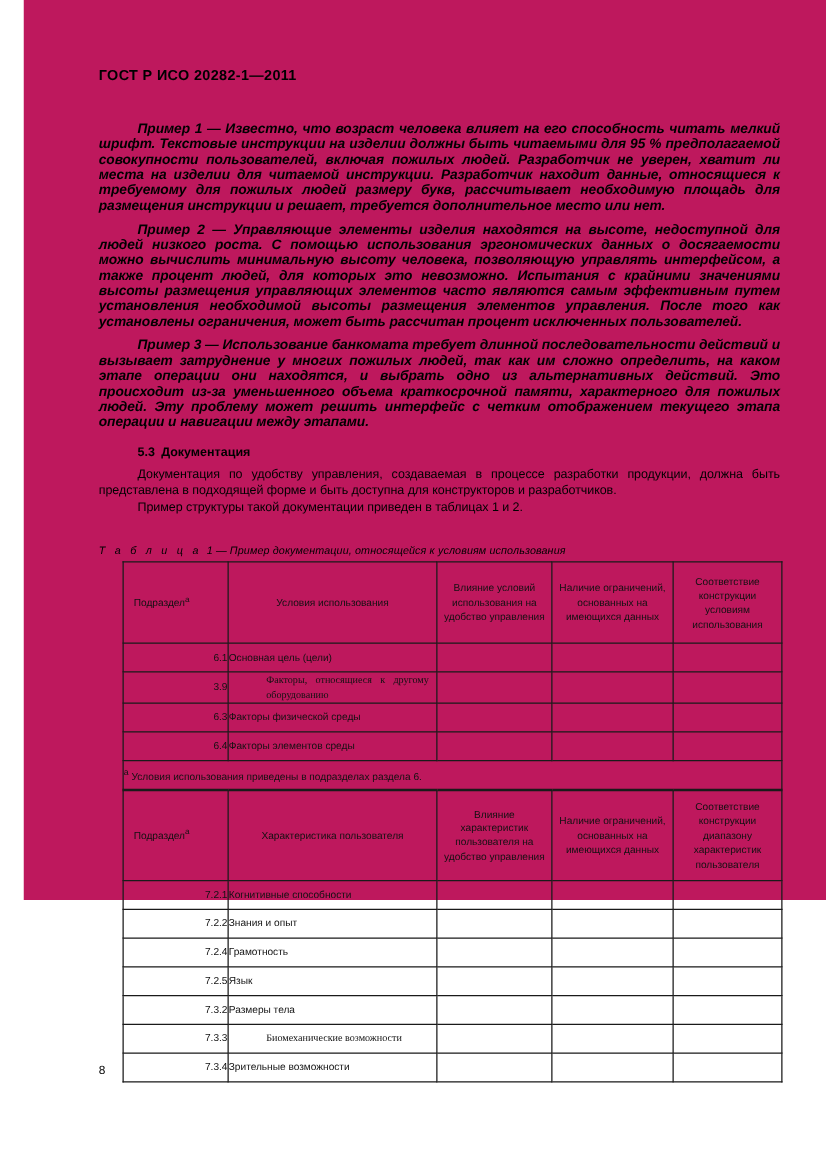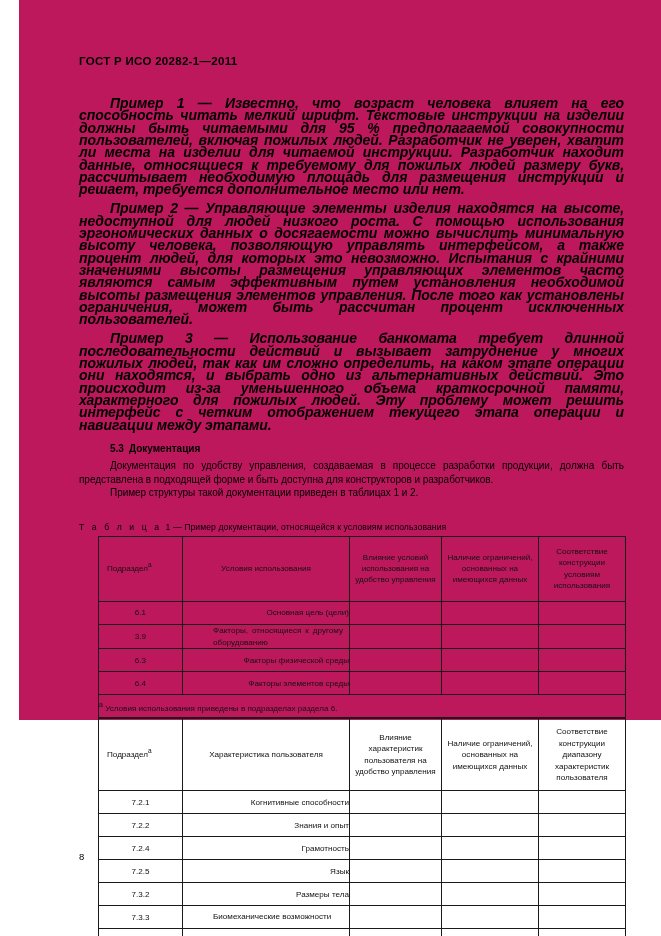--- a/index.html
+++ b/index.html
@@ -33,21 +33,21 @@
 
   .doc-header {
     font-size: 11.5px;
     font-weight: bold;
     letter-spacing: 0.3px;
     margin: 0 0 30px 0;
     white-space: nowrap;
   }
 
   .example-para {
-    font-size: 14px;
+    font-size: 11px;
     font-style: italic;
     font-weight: bold;
     line-height: 12.35px;
     text-align: justify;
     text-justify: inter-word;
     margin: 0 0 6.5px 0;
     text-indent: 31px;
     width: 545px;
     letter-spacing: -0.06px;
   }
@@ -68,20 +68,21 @@
     margin: 0;
     text-indent: 31px;
     width: 545px;
     letter-spacing: -0.05px;
   }
 
   .table-caption {
     font-size: 8.6px;
     margin: 22px 0 4px 0;
     letter-spacing: 0.1px;
+    font-style: italic;
   }
   .table-caption .tword {
     letter-spacing: 2.6px;
   }
   .table-caption .tnum { margin-left: 4px; }
 
   table.doc-table {
     border-collapse: collapse;
     width: 527px;
     margin-left: 19px;
@@ -104,32 +105,33 @@
   table.doc-table thead td.h-sub {
     padding-left: 8px;
     text-align: left;
   }
   table.doc-table tbody td {
     height: 22px;
     line-height: 11.6px;
   }
   td.c-num {
     padding-left: 9px;
-    text-align: center;
+    text-align: right;
   }
   td.c-name {
-    text-align: right;
+    text-align: left;
     padding: 3px 7px;
   }
   td.c-name.wrap2 {
     text-align: justify;
     text-align-last: left;
     padding-left: 30px;
     padding-right: 6px;
     line-height: 11.8px;
+    font-family: Liberation Serif, serif;
   }
   td.c-empty { }
   td.footnote-cell {
     text-align: left;
     padding: 3px 3px 4px 7px;
     font-size: 8.3px;
     height: 17px;
   }
   sup.fn {
     font-size: 6.5px;

